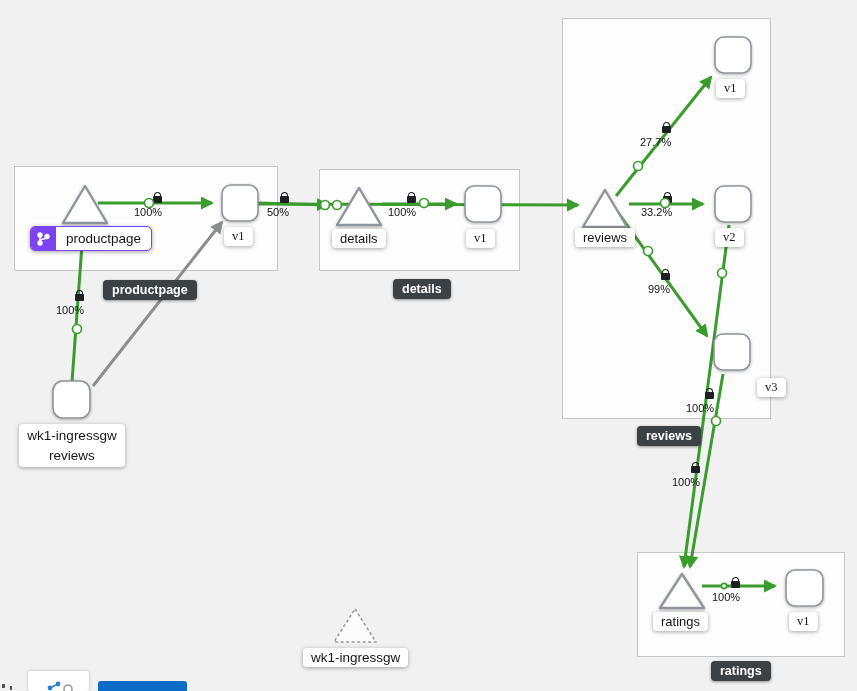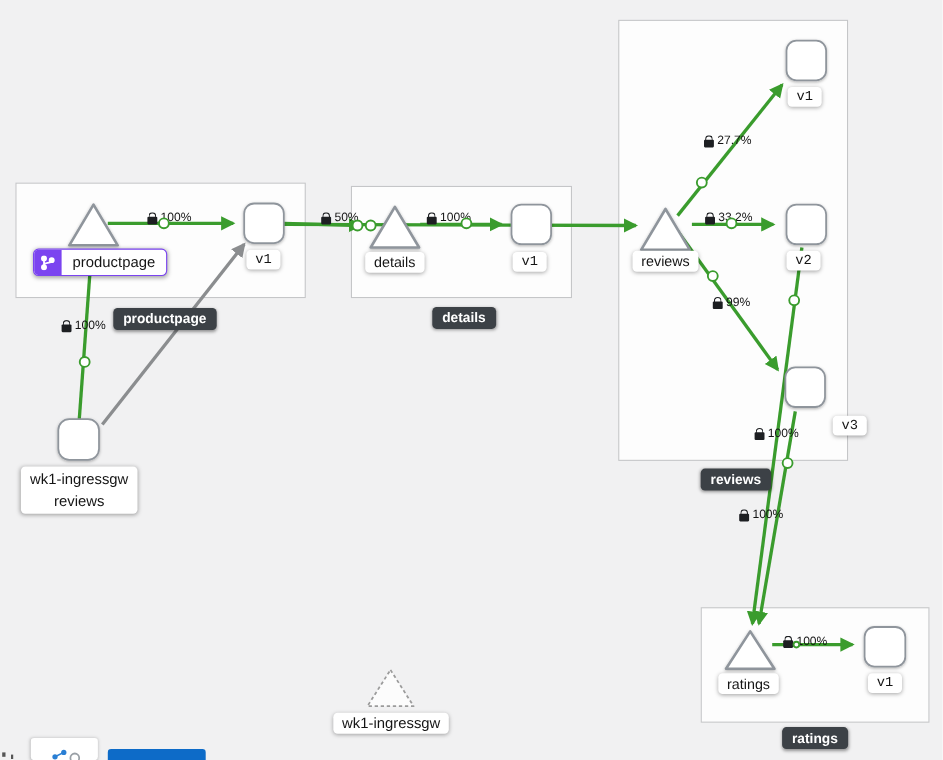--- a/index.html
+++ b/index.html
@@ -6,35 +6,35 @@
   html,body { width:857px; height:691px; font-family:"Liberation Sans",sans-serif; background:#fff; }
   #canvas { position:relative; width:857px; height:691px; background:#f1f1f2; overflow:hidden; }
 
   .group { position:absolute; background:#fdfdfd; border:1px solid #c5c6c8; }
 
   svg.layer { position:absolute; left:0; top:0; }
 
   .nlabel { position:absolute; background:#fff; border-radius:4px;
             box-shadow:0 1px 4px rgba(0,0,0,.35); font-size:13px; color:#151515;
             padding:2px 8px; white-space:nowrap; z-index:6; }
-  .nlabel.mono { font-family:Liberation Mono, monospace; font-size:12.5px; }
+  .nlabel.mono { font-family:Liberation Serif, serif; font-size:12.5px; }
   .nlabel.twoline { text-align:center; line-height:1.45; font-size:13.5px; }
 
   .pp-pill { position:absolute; display:flex; align-items:stretch; background:#fff;
              border:1.5px solid #7b44f0; border-radius:5px; overflow:hidden;
              box-shadow:0 1px 4px rgba(0,0,0,.35); z-index:6; }
   .pp-pill .vs { background:#7b44f0; width:25px; display:flex; align-items:center; justify-content:center; }
   .pp-pill .txt { padding:4px 10px; font-size:13.5px; color:#151515; }
 
   .badge { position:absolute; background:#3c4146; color:#fff; font-weight:bold;
            font-size:12.5px; padding:3px 9px; border-radius:4px;
            box-shadow:0 1px 3px rgba(0,0,0,.4); z-index:7; white-space:nowrap; }
 
   .elabel { position:absolute; display:flex; align-items:flex-end; gap:3px;
-            font-size:11px; color:#141414; z-index:5; white-space:nowrap; }
+            font-size:11px; color:#141414; z-index:5; white-space:nowrap;flex-direction:column; }
   .lock { position:relative; width:9px; height:7px; background:#1d1f22; border-radius:1px;
           flex:none; margin-top:4px; }
   .lock::before { content:""; position:absolute; top:-4px; left:1px; width:5px; height:4px;
                   border:1.6px solid #1d1f22; border-bottom:none; border-radius:4px 4px 0 0; }
 
   .chip { position:absolute; background:#fff; border-radius:3px;
           box-shadow:0 0 3px rgba(0,0,0,.25); z-index:8; overflow:hidden; }
   .btn-blue { position:absolute; background:#0d6bc8; border-radius:3px; z-index:8; }
   .corner-marks { position:absolute; left:2px; top:682px; width:14px; height:8px; z-index:8; }
   .corner-marks i { position:absolute; background:#555; }
@@ -124,21 +124,21 @@
   <div class="badge" style="left:711px;top:661px">ratings</div>
 
   <div class="elabel" style="left:56px;top:290px">
     <span class="lock"></span>
     <span>100%</span>
   </div>
   <div class="elabel" style="left:134px;top:192px">
     <span class="lock"></span>
     <span>100%</span>
   </div>
-  <div class="elabel" style="left:292px;top:192px">
+  <div class="elabel" style="left:267px;top:192px">
     <span class="lock"></span>
     <span>50%</span>
   </div>
   <div class="elabel" style="left:388px;top:192px">
     <span class="lock"></span>
     <span>100%</span>
   </div>
   <div class="elabel" style="left:640px;top:122px">
     <span class="lock"></span>
     <span>27.7%</span>

